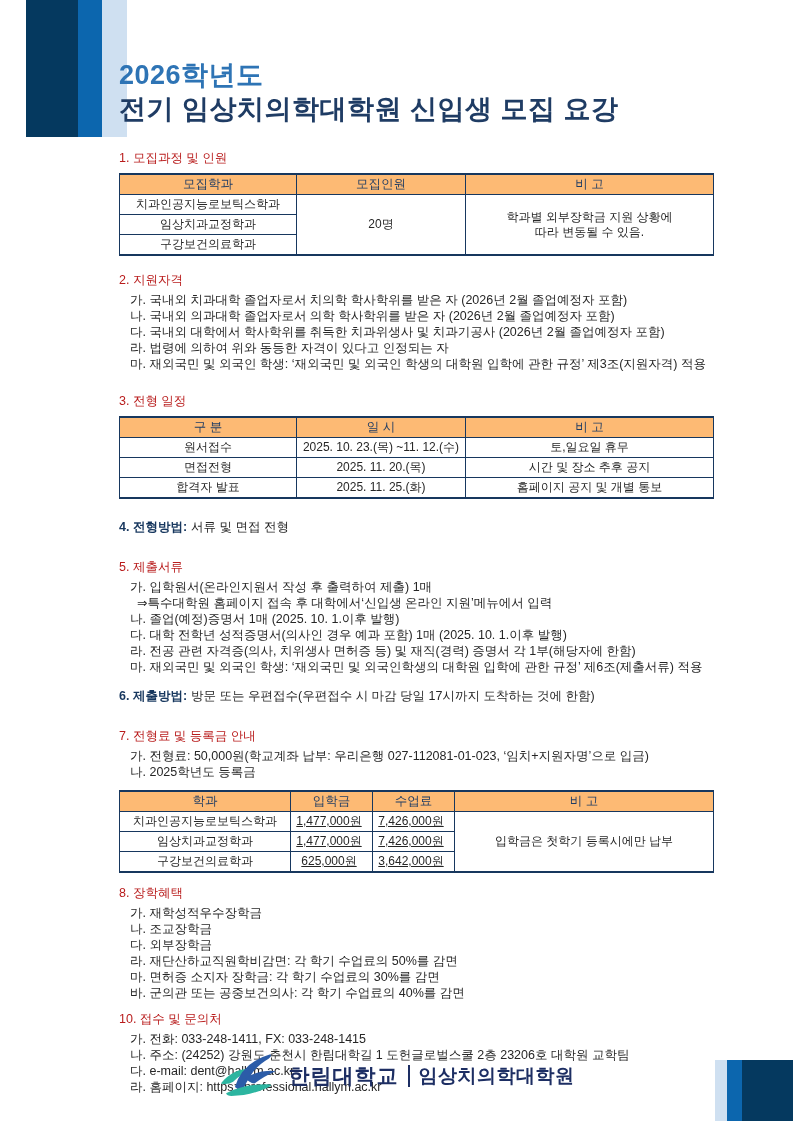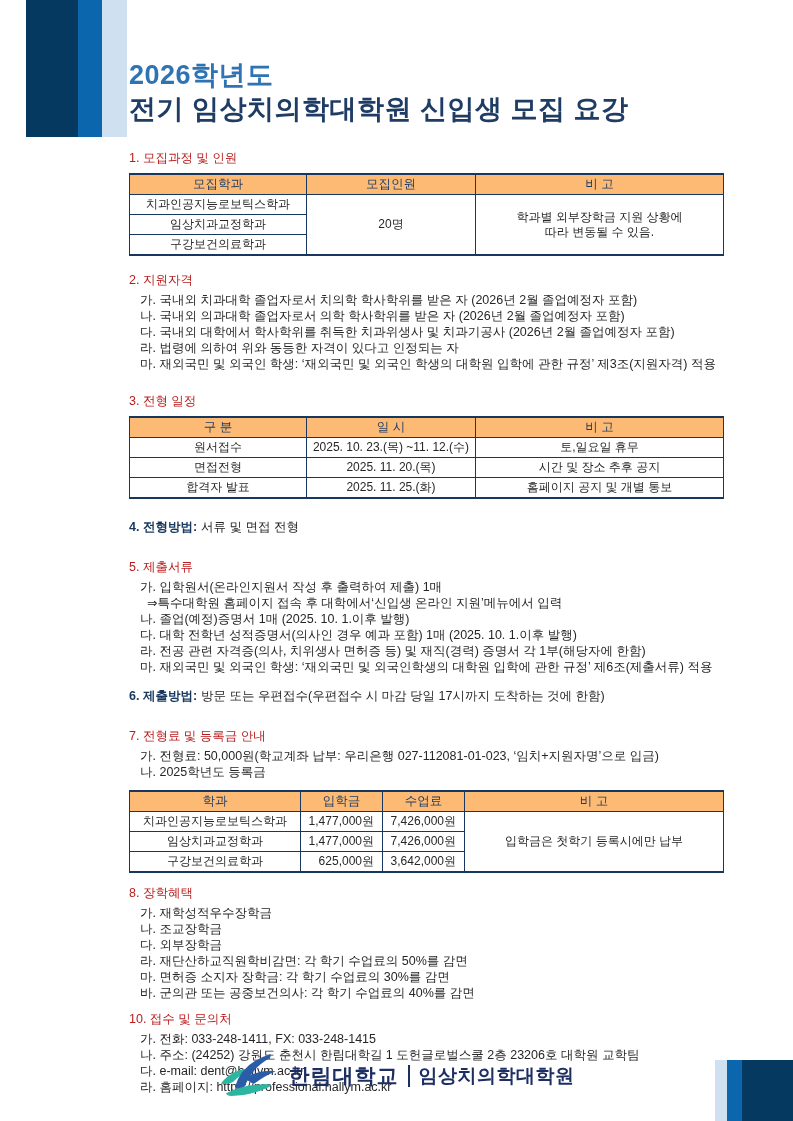--- a/index.html
+++ b/index.html
@@ -14,21 +14,21 @@
   .deco-top { position:absolute; top:0; left:26px; height:137px; display:flex; }
   .deco-bottom { position:absolute; bottom:0; right:0; height:61px; display:flex; }
   .band-navy { width:52px; background:#05395f; }
   .band-mid { width:24px; background:#0c66ae; }
   .band-light { width:25px; background:#cfe0f1; }
   .deco-bottom .band-light { width:12px; }
   .deco-bottom .band-mid { width:15px; }
   .deco-bottom .band-navy { width:51px; }
 
   
-  .content { position:absolute; left:129px; top:58px; width:596px; }
+  .content { position:absolute; left:119px; top:58px; width:596px; }
 
   .title { font-size:27px; font-weight:bold; line-height:34px; letter-spacing:0.5px; }
   .title .l1 { color:#2e74b5; display:block; }
   .title .l2 { color:#1f3c64; display:block; }
 
   .sec-heading { margin-top:22px; font-size:12.5px; font-weight:normal; color:#b91c1c; }
   .inline-sec { margin-top:20px; font-size:12.5px; line-height:16px; }
   .inline-sec .hd { font-weight:bold; color:#17375e; }
   .inline-sec .tx { color:#262626; margin-left:4px; }
 
@@ -38,21 +38,21 @@
 
   
   table { border-collapse:collapse; margin-top:6px; width:594px; table-layout:fixed; }
   table, th, td { border:1px solid #17375e; }
   table { border-top:2px solid #17375e; border-bottom:2px solid #17375e; }
   th {
     background:#fdba74; color:#1f3c64; font-weight:normal;
     font-size:12.5px; height:18px; text-align:center; padding:1px 15px;
   }
   td { font-size:12px; height:18px; text-align:center; padding:1px 3px; color:#262626; }
-  td.num { text-align:right; padding-right:8px; }
+  td.num { text-align:center; padding-right:8px;text-decoration:underline; }
   td.note-cell div { line-height:15px; }
 
   .t1 { margin-top:6px; }
   .t7 td { height:19px; }
 
   .gap-s { margin-top:16px; }
   .gap-m { margin-top:21px; }
   .gap-l { margin-top:24px; }
 
   

